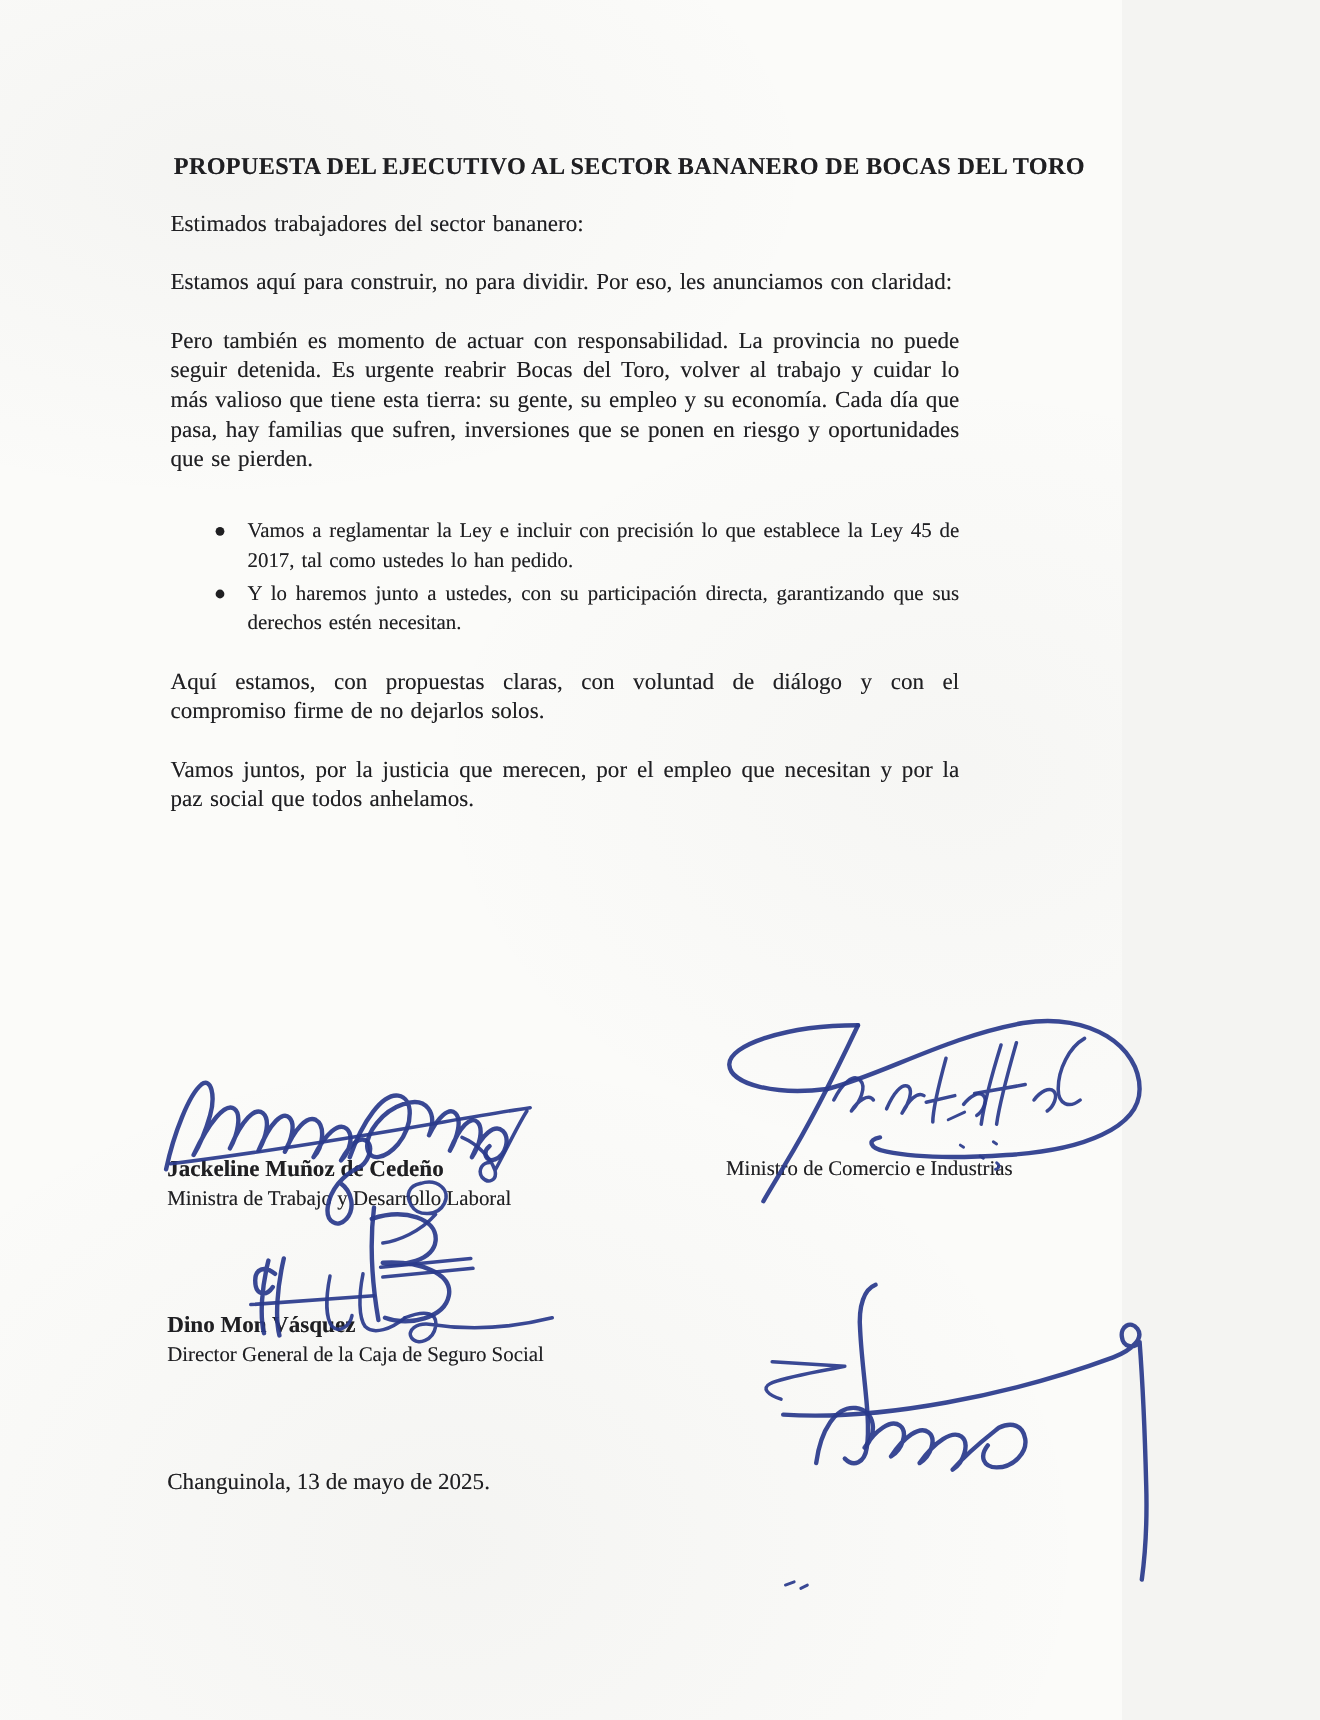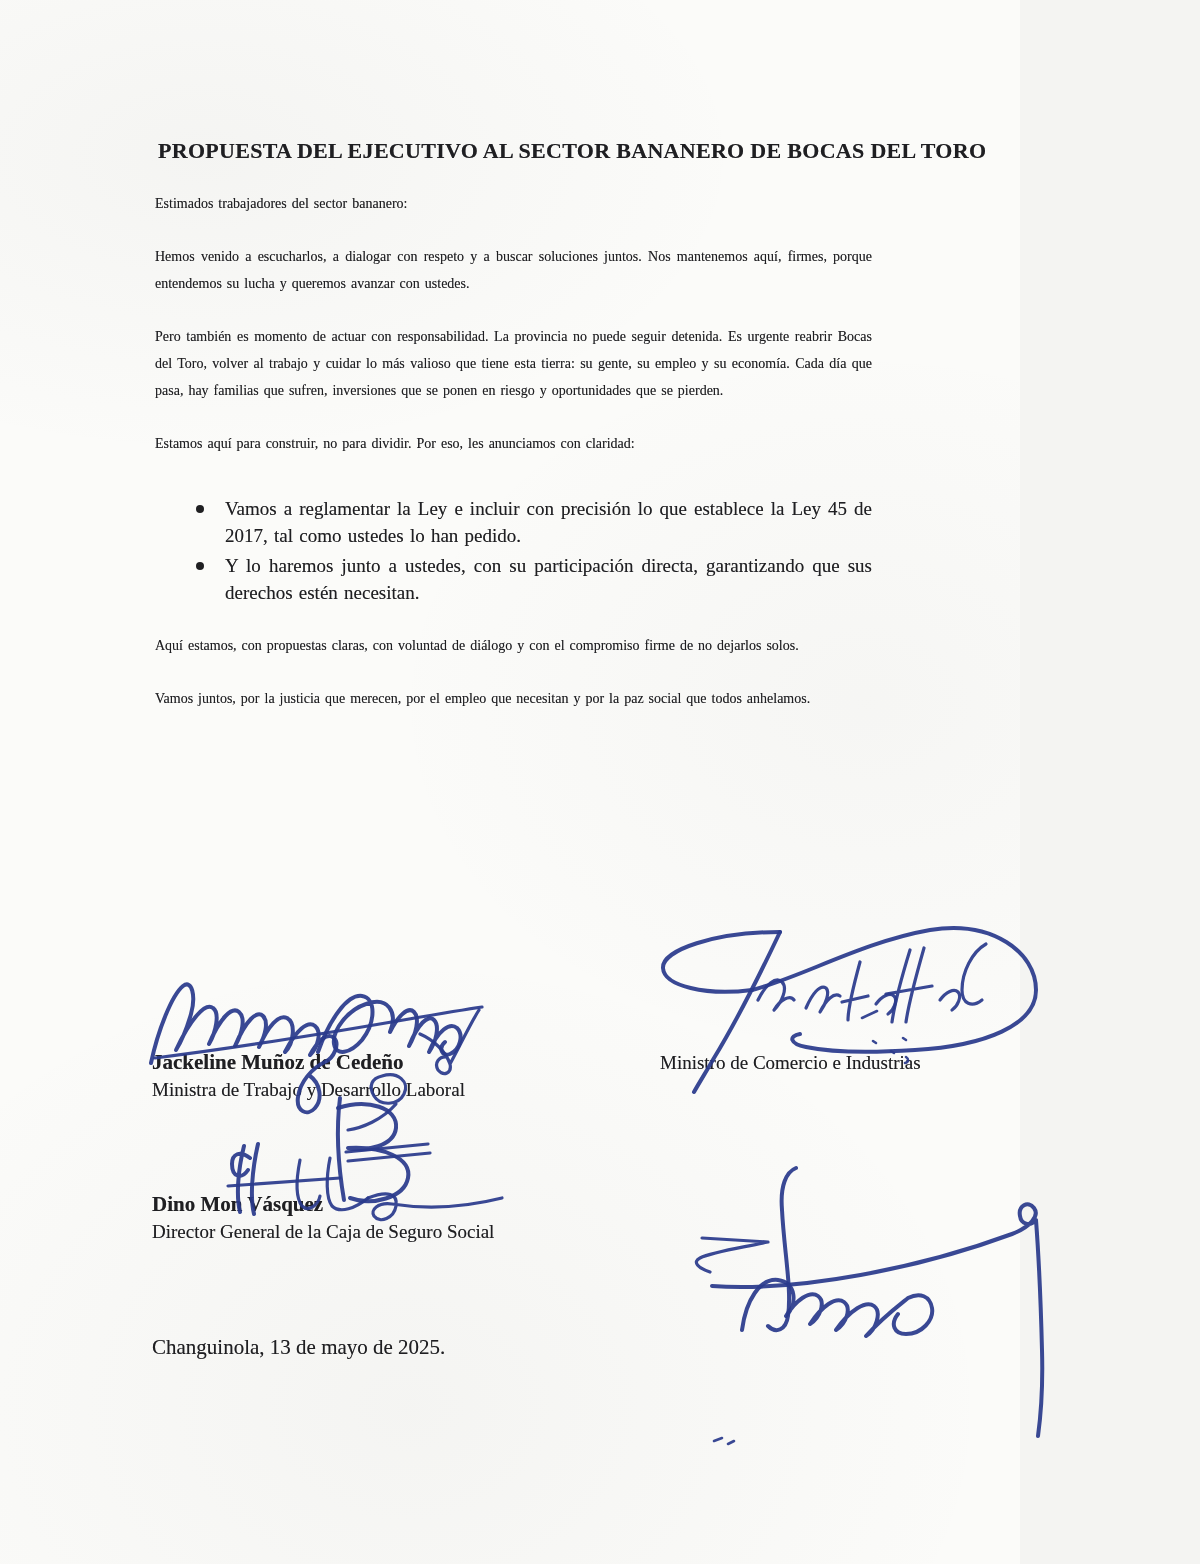--- a/index.html
+++ b/index.html
@@ -29,21 +29,21 @@
   }
   h1.title{
     font-size:22px;
     line-height:27px;
     font-weight:bold;
     letter-spacing:.3px;
     margin:0 0 26px 3px;
     white-space:nowrap;
   }
   p.para{
-    font-size:14px;
+    font-size:21px;
     line-height:27px;
     text-align:justify;
     margin:0 0 26px 0;
     word-spacing:1.5px;
     text-shadow:0 0 .5px rgba(20,20,25,.45);
   }
   h1.title{text-shadow:0 0 .5px rgba(20,20,25,.5);}
   ul.bullets{
     list-style:none;
     margin:38px 0 26px 0;
@@ -104,23 +104,22 @@
 </style>
 </head>
 <body>
 
 <div class="page">
 
   <div class="text-col">
     <h1 class="title">PROPUESTA DEL EJECUTIVO AL SECTOR BANANERO DE BOCAS DEL TORO</h1>
 
     <p class="para">Estimados trabajadores del sector bananero:</p>
-    <p class="para">Hemos venido a escucharlos, a dialogar con respeto y a buscar soluciones juntos. Nos mantenemos aquí, firmes, porque entendemos su lucha y queremos avanzar con ustedes.</p>
+    <p class="para">Estamos aquí para construir, no para dividir. Por eso, les anunciamos con claridad:</p>
     <p class="para">Pero también es momento de actuar con responsabilidad. La provincia no puede seguir detenida. Es urgente reabrir Bocas del Toro, volver al trabajo y cuidar lo más valioso que tiene esta tierra: su gente, su empleo y su economía. Cada día que pasa, hay familias que sufren, inversiones que se ponen en riesgo y oportunidades que se pierden.</p>
-    <p class="para">Estamos aquí para construir, no para dividir. Por eso, les anunciamos con claridad:</p>
 
     <ul class="bullets">
       <li>Vamos a reglamentar la Ley e incluir con precisión lo que establece la Ley 45 de 2017, tal como ustedes lo han pedido.</li>
       <li>Y lo haremos junto a ustedes, con su participación directa, garantizando que sus derechos estén necesitan.</li>
     </ul>
 
     <p class="para">Aquí estamos, con propuestas claras, con voluntad de diálogo y con el compromiso firme de no dejarlos solos.</p>
     <p class="para">Vamos juntos, por la justicia que merecen, por el empleo que necesitan y por la paz social que todos anhelamos.</p>
   </div>
 

